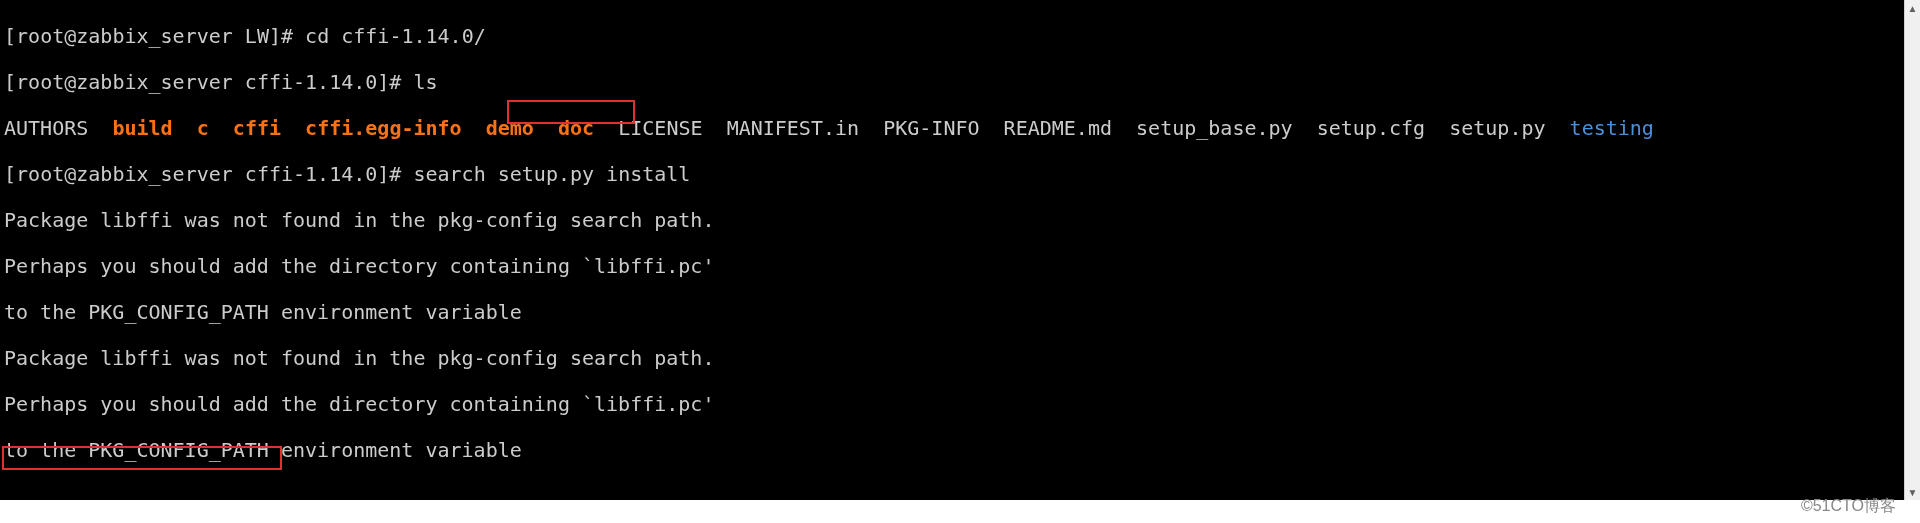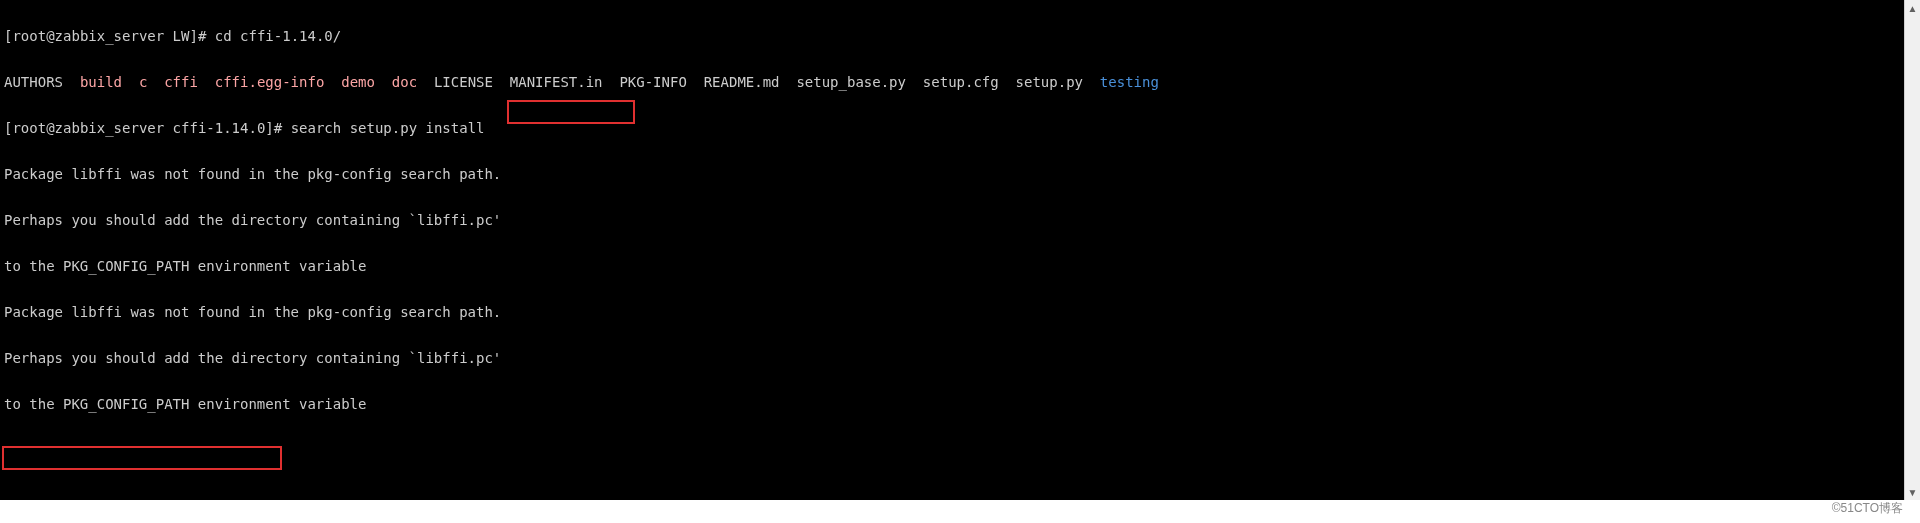--- a/index.html
+++ b/index.html
@@ -10,46 +10,46 @@
     background: #ffffff;
     overflow: hidden;
   }
   .terminal {
     position: relative;
     width: 1904px;
     height: 500px;
     background: #000000;
     color: #cccccc;
     font-family: "DejaVu Sans Mono", "Consolas", monospace;
-    font-size: 14px;
+    font-size: 20px;
     line-height: 23px;
     padding: 2px 4px;
     white-space: pre;
     box-sizing: border-box;
   }
   .prompt-open { color: #cccccc; }
   .prompt-close { color: #cccccc; }
   .cmd { color: #cccccc; }
-  .dir { color: #fca5a5; font-weight: normal; }
+  .dir { color: #f97316; font-weight: bold; }
   .testing { color: #4a90d9; font-weight: normal; }
   .plain { color: #cccccc; }
   .row { display: block; }
   .ls-row span { display: inline; }
   .hl-box {
     position: absolute;
     border: 2px solid #e03030;
     box-sizing: border-box;
     pointer-events: none;
   }
   .watermark {
     position: absolute;
-    right: 17px;
+    right: 24px;
     bottom: 6px;
     font-family: sans-serif;
-    font-size: 12px;
+    font-size: 16px;
     color: #888;
   }
   .scrollbar {
     position: absolute;
     top: 0;
     right: 0;
     width: 16px;
     height: 500px;
     background: #f0f0f0;
     border-left: 1px solid #d0d0d0;
@@ -69,20 +69,21 @@
   }
   .scroll-track {
     height: calc(500px - 32px);
   }
 </style>
 </head>
 <body>
 
 <div class="terminal">
 <span class="row"><span class="prompt-open">[</span><span>root</span><span>@</span><span>zabbix_server</span> <span>LW</span><span class="prompt-close">]</span><span>#</span> <span class="cmd">cd cffi-1.14.0/</span></span>
+<span class="row"><span class="prompt-open">[</span><span>root</span><span>@</span><span>zabbix_server</span> <span>cffi-1.14.0</span><span class="prompt-close">]</span><span>#</span> <span class="cmd">ls</span></span>
 <span class="row ls-row"><span class="plain">AUTHORS</span>  <span class="dir">build</span>  <span class="dir">c</span>  <span class="dir">cffi</span>  <span class="dir">cffi.egg-info</span>  <span class="dir">demo</span>  <span class="dir">doc</span>  <span class="plain">LICENSE</span>  <span class="plain">MANIFEST.in</span>  <span class="plain">PKG-INFO</span>  <span class="plain">README.md</span>  <span class="plain">setup_base.py</span>  <span class="plain">setup.cfg</span>  <span class="plain">setup.py</span>  <span class="testing">testing</span></span>
 <span class="row"><span class="prompt-open">[</span><span>root</span><span>@</span><span>zabbix_server</span> <span>cffi-1.14.0</span><span class="prompt-close">]</span><span>#</span> <span class="cmd">search setup.py install</span></span>
 <span class="row plain">Package libffi was not found in the pkg-config search path.</span>
 <span class="row plain">Perhaps you should add the directory containing `libffi.pc'</span>
 <span class="row plain">to the PKG_CONFIG_PATH environment variable</span>
 <span class="row plain">Package libffi was not found in the pkg-config search path.</span>
 <span class="row plain">Perhaps you should add the directory containing `libffi.pc'</span>
 <span class="row plain">to the PKG_CONFIG_PATH environment variable</span>
 
 

